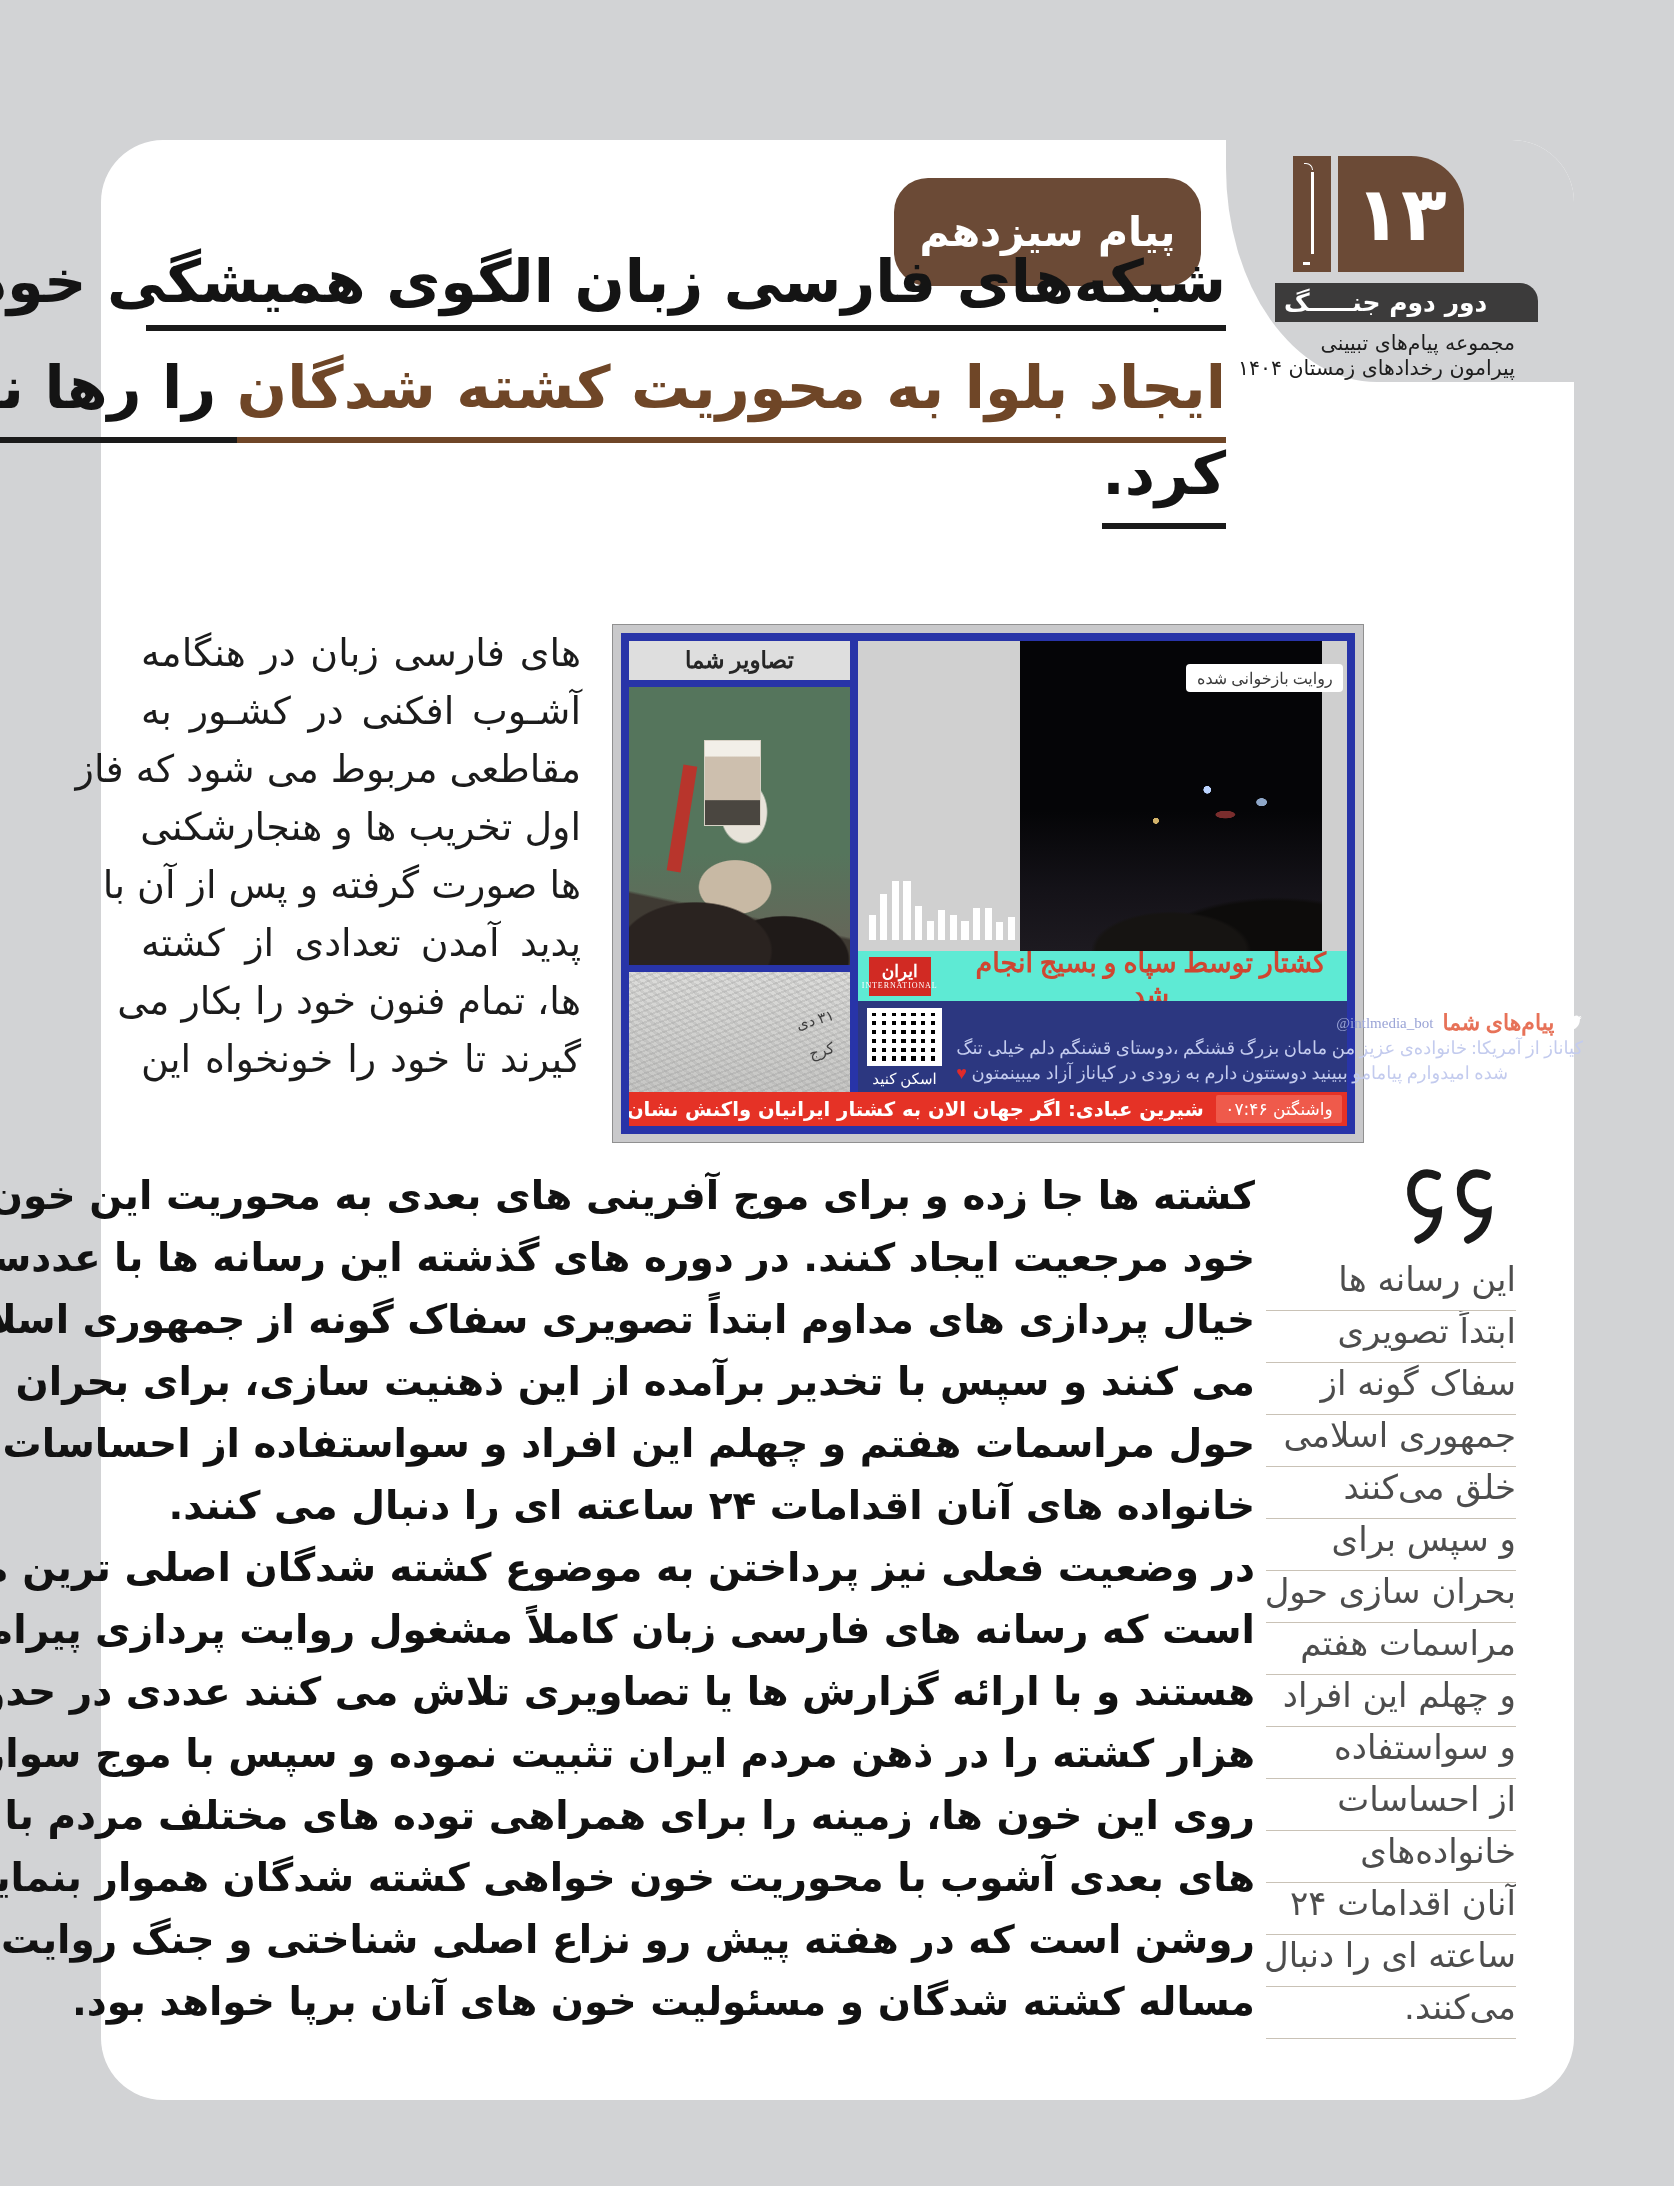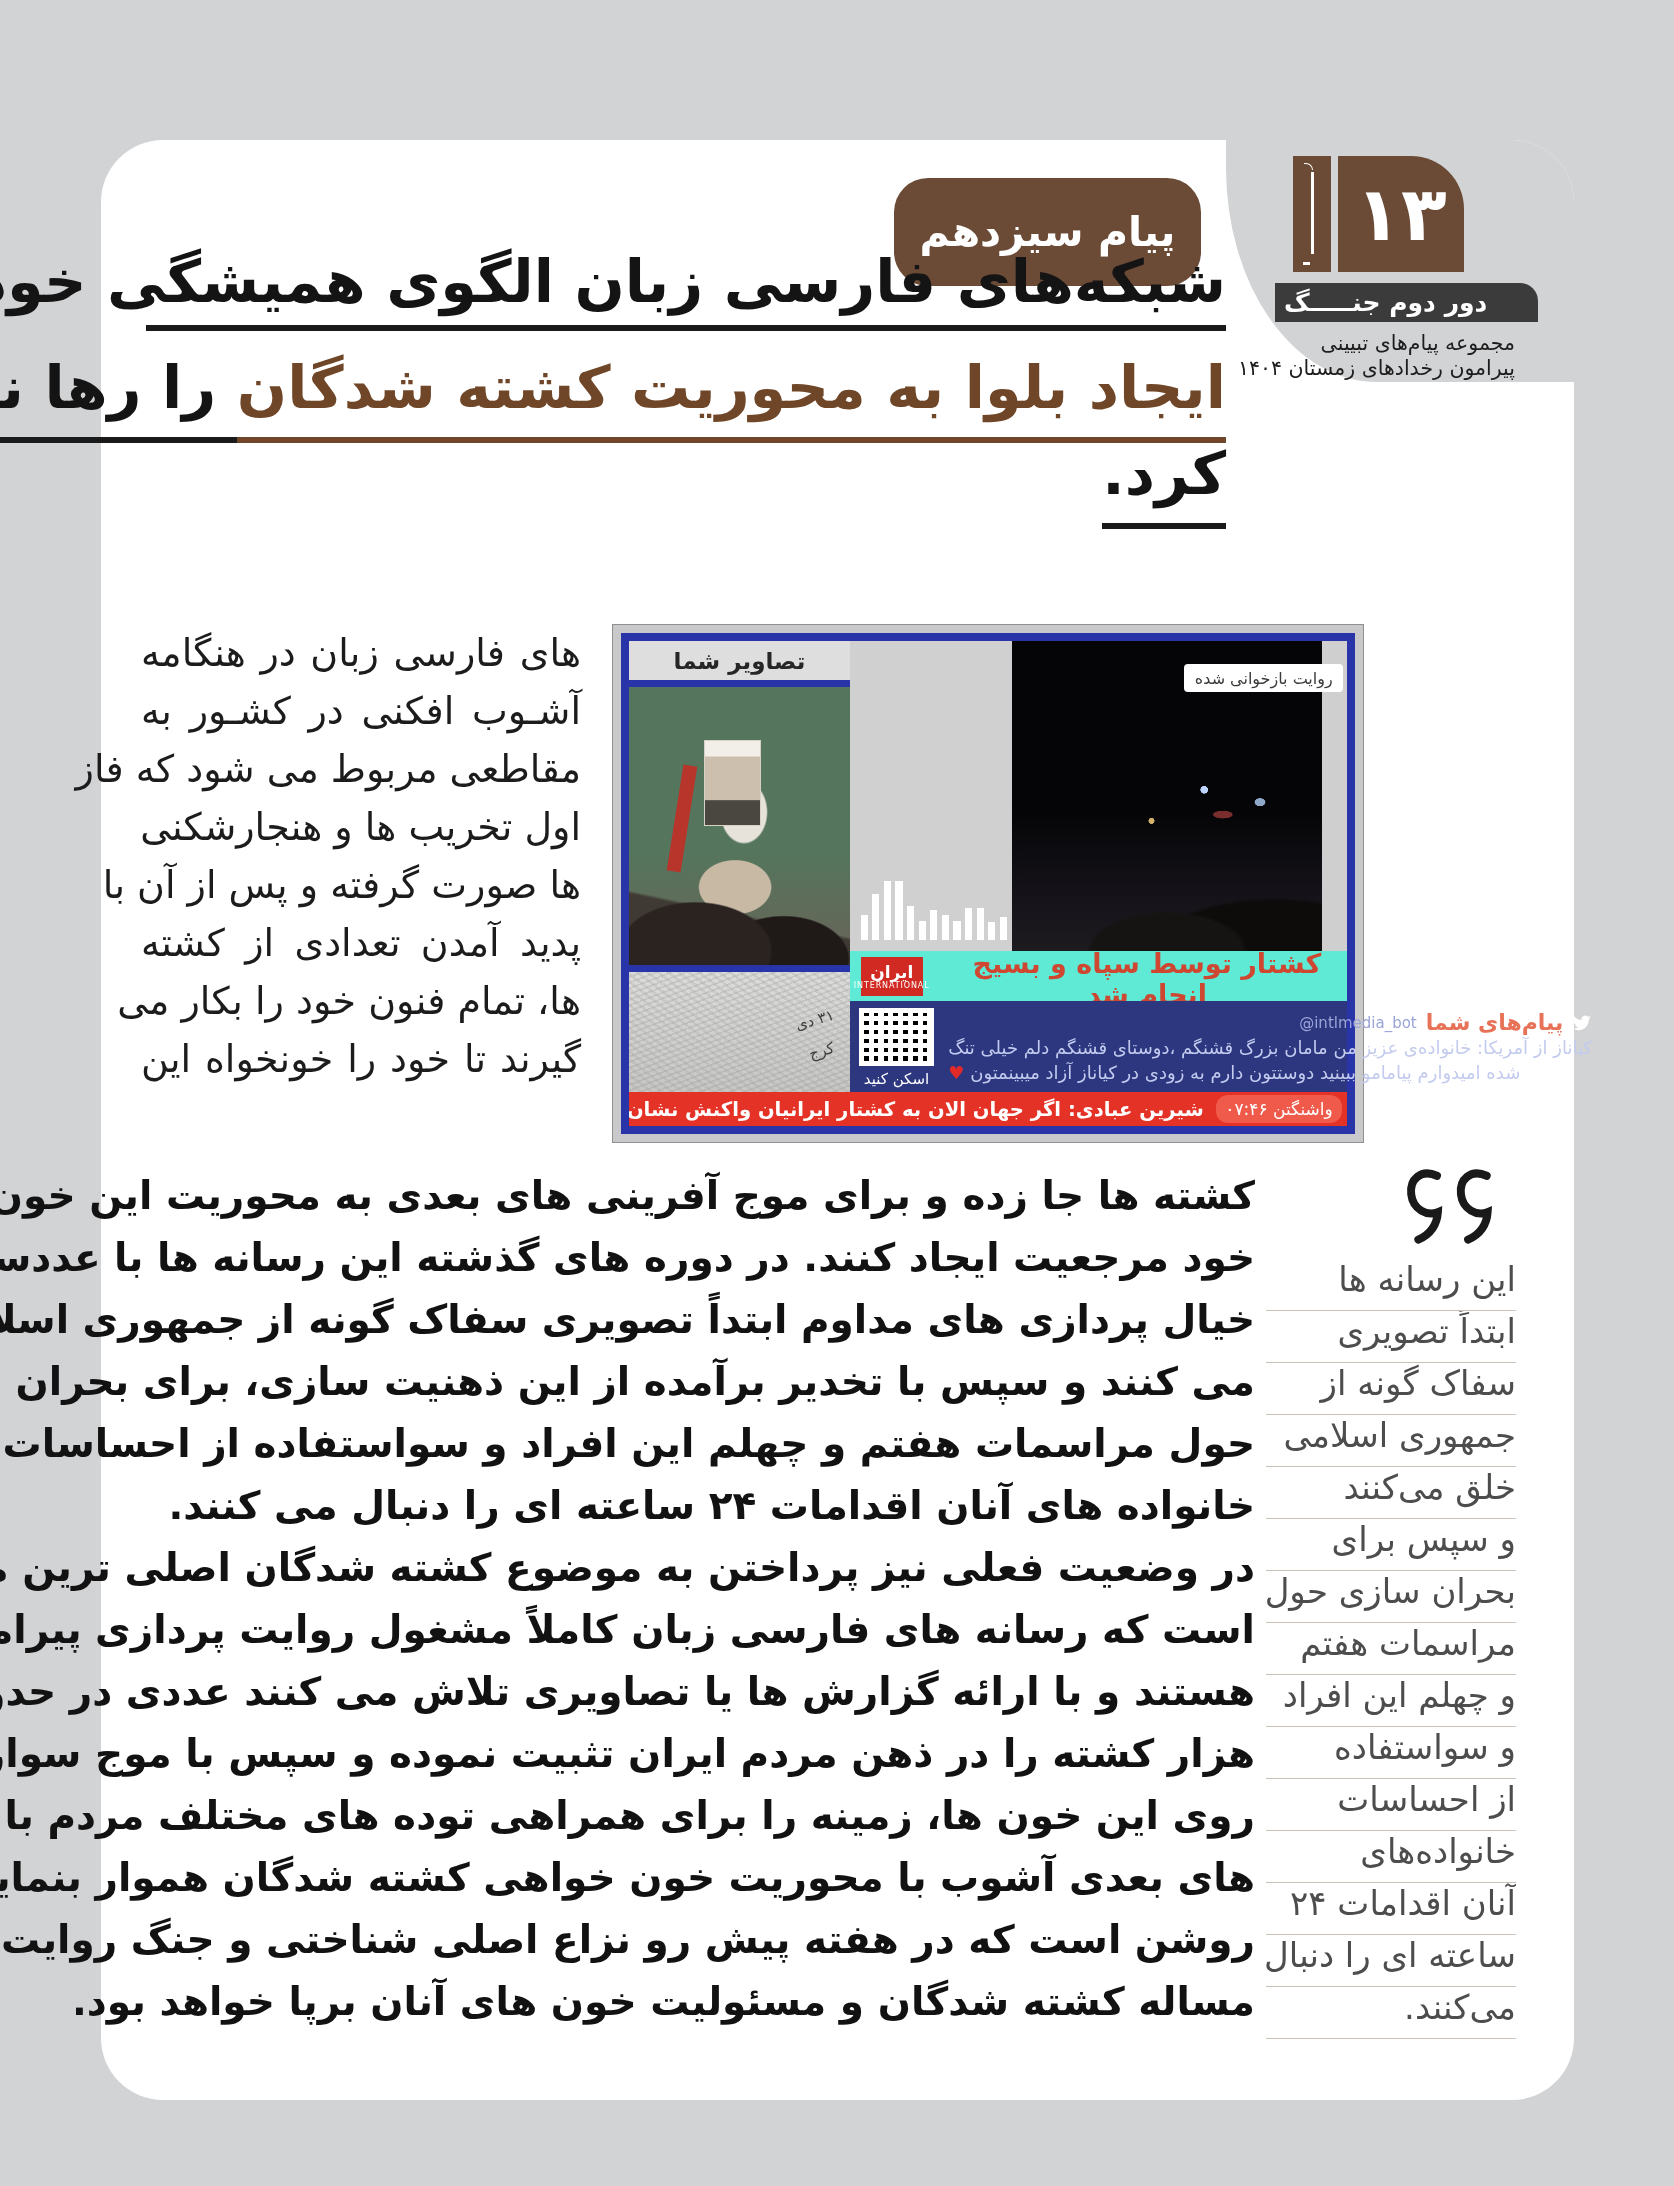--- a/index.html
+++ b/index.html
@@ -89,21 +89,21 @@
   }
   
   .media{
     position:absolute;left:511px;top:484px;width:752px;height:519px;
     background:#c9c9cb;border:1.8px solid #909090;padding:8px;
   }
   .media-inner{
     width:100%;height:100%;background:var(--blue);padding:8px;
     display:flex;flex-direction:column;direction:ltr;
   }
-  .media-main{flex:1;display:flex;min-height:0;}
+  .media-main{flex:1;display:flex;gap:8px;min-height:0;font-family:Liberation Serif, serif;}
   .left-panel{width:221px;display:flex;flex-direction:column;gap:7.1px;}
   .lp-header{height:39px;background:#dedede;display:flex;align-items:center;justify-content:center;}
   .lp-header span{color:#262626;font-weight:800;font-size:23px;}
   .protest-photo{
     height:278px;position:relative;overflow:hidden;
     background:
       radial-gradient(80px 107px at 52% 45%, #e8e3da 0 28%, transparent 30%),
       radial-gradient(125px 80px at 30% 95%, #2a2320 0 60%, transparent 62%),
       radial-gradient(107px 71px at 70% 98%, #1f1a18 0 60%, transparent 62%),
       radial-gradient(71px 53px at 48% 72%, #c8b9a4 0 50%, transparent 52%),
@@ -168,21 +168,21 @@
   .tweet-head{display:flex;align-items:center;gap:9px;direction:rtl;}
   .tweet-head .bird{width:19.6px;height:19.6px;flex:0 0 auto;}
   .tweet-head .title{color:#e77258;font-weight:800;font-size:22px;}
   .tweet-head .handle{color:#9aa4d6;font-size:15px;direction:ltr;}
   .tweet-line{font-size:18px;line-height:25px;text-align:left;direction:rtl;white-space:nowrap;overflow:hidden;}
   .tweet-line .heart{color:#e02a2a;}
   .ticker{
     height:34px;background:var(--red);display:flex;align-items:center;direction:rtl;
     padding:0 5.3px;overflow:hidden;
   }
-  .ticker .chip{background:#ef5a4b;color:#fff;font-size:17px;padding:3.6px 9px;white-space:nowrap;border-radius:12px;}
+  .ticker .chip{background:#ef5a4b;color:#fff;font-size:17px;padding:3.6px 9px;white-space:nowrap;border-radius:2px;}
   .ticker .txt{color:#fff;font-weight:700;font-size:19.6px;white-space:nowrap;padding-right:12.5px;}
 </style>
 </head>
 <body>
 
 <div class="card">
   <div class="notch"></div>
 
   <div class="ruler-box">
     <i class="ruler-top"></i>

